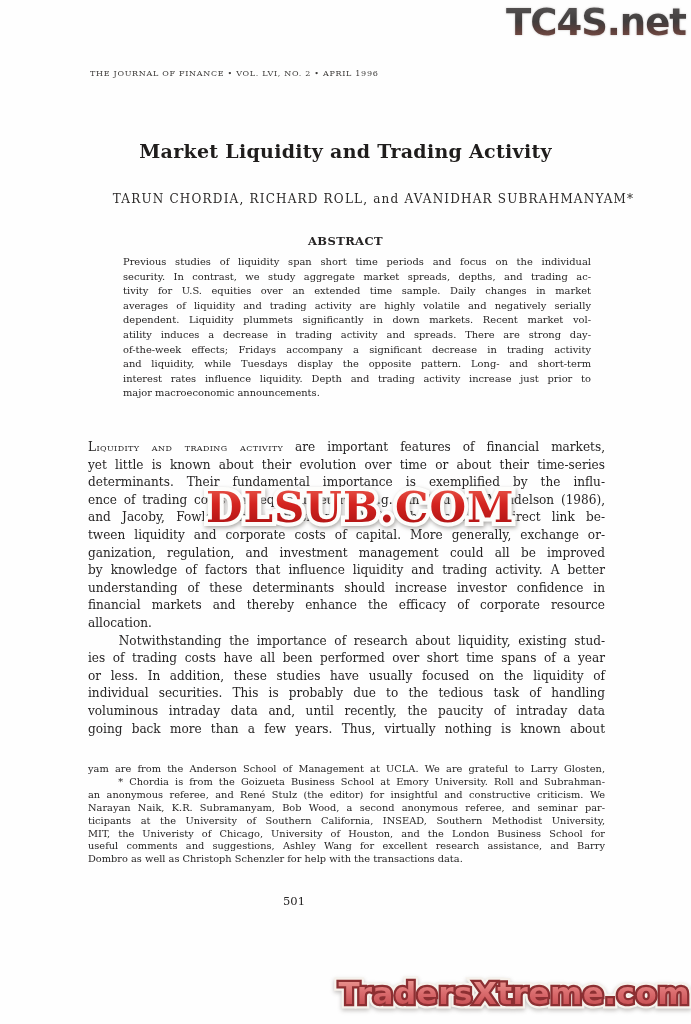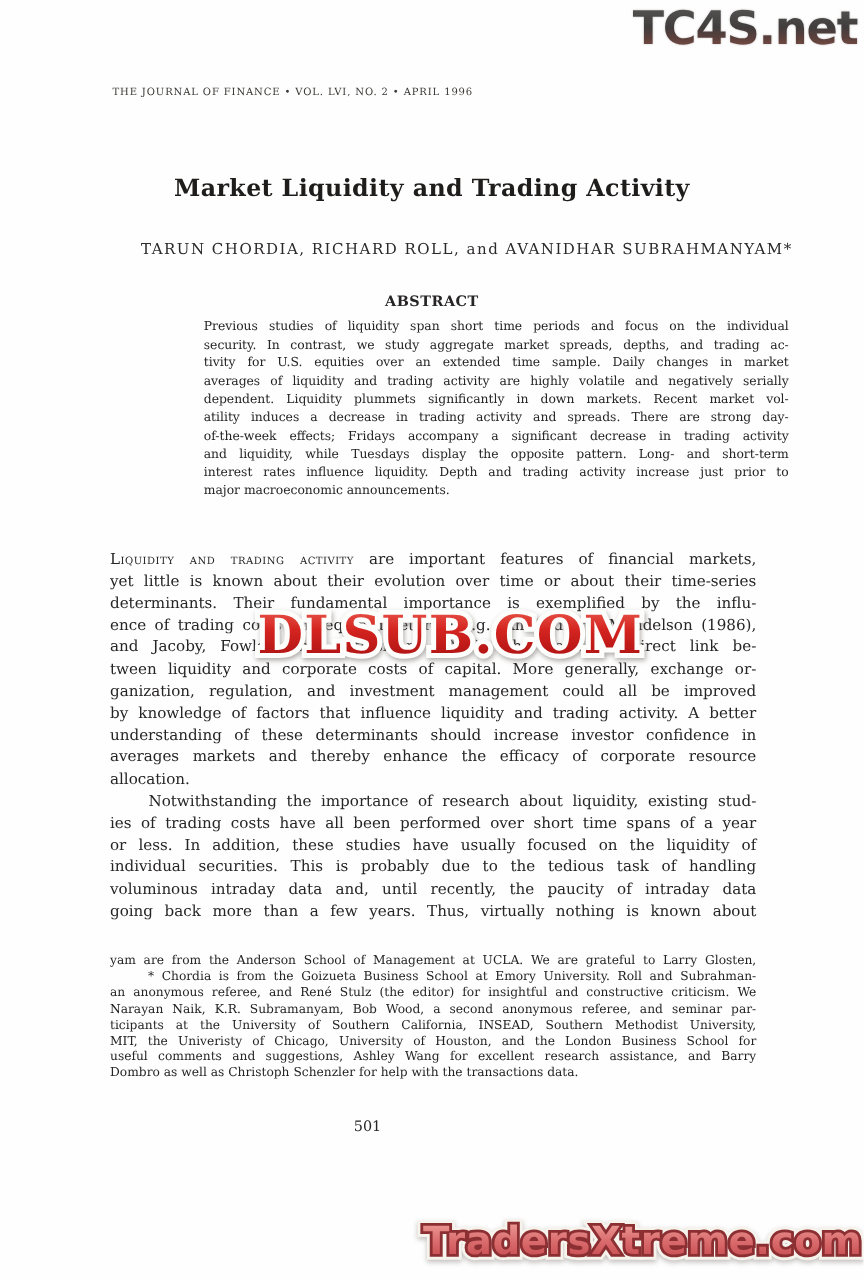--- a/index.html
+++ b/index.html
@@ -24,21 +24,21 @@
   .authors {
     position:absolute; left:0; top:192px; width:691px; text-align:center;
     font-size:12px; letter-spacing:1.2px; color:#2b2928;margin-left:28px;
   }
   .abstract-heading {
     position:absolute; left:0; top:234px; width:691px; text-align:center;
     font-weight:bold; font-size:11.5px; letter-spacing:0.4px;
   }
   .abstract-body {
     position:absolute; left:123px; top:255px; width:468px;
-    font-size:9.9px; line-height:14.6px;margin-left:40px;
+    font-size:9.9px; line-height:14.6px;
   }
   .body-text {
     position:absolute; left:88px; top:439px; width:517px;
     font-size:12.1px; line-height:17.6px;
   }
   .footnote {
     position:absolute; left:88px; top:763px; width:517px;
     font-size:9.8px; line-height:12.9px;
   }
   .page-number {
@@ -133,21 +133,21 @@
       </div>
       <div>
           <div class="tline">yet little is known about their evolution over time or about their time-series</div>
           <div class="tline">determinants. Their fundamental importance is exemplified by the influ-</div>
           <div class="tline">ence of trading costs on required returns; e.g., Amihud and Mendelson (1986),</div>
           <div class="tline">and Jacoby, Fowler, and Gottesman (2000), who derive a direct link be-</div>
           <div class="tline">tween liquidity and corporate costs of capital. More generally, exchange or-</div>
           <div class="tline">ganization, regulation, and investment management could all be improved</div>
           <div class="tline">by knowledge of factors that influence liquidity and trading activity. A better</div>
           <div class="tline">understanding of these determinants should increase investor confidence in</div>
-          <div class="tline">averages markets and thereby enhance the efficacy of corporate resource</div>
+          <div class="tline">financial markets and thereby enhance the efficacy of corporate resource</div>
           <div class="tline tline-last">allocation.</div>
         </div>
     </div>
     <div>
         <div class="tline">&nbsp;&nbsp;&nbsp;&nbsp;Notwithstanding the importance of research about liquidity, existing stud-</div>
         <div class="tline">ies of trading costs have all been performed over short time spans of a year</div>
         <div class="tline">or less. In addition, these studies have usually focused on the liquidity of</div>
         <div class="tline">individual securities. This is probably due to the tedious task of handling</div>
         <div class="tline">voluminous intraday data and, until recently, the paucity of intraday data</div>
         <div class="tline">going back more than a few years. Thus, virtually nothing is known about</div>

